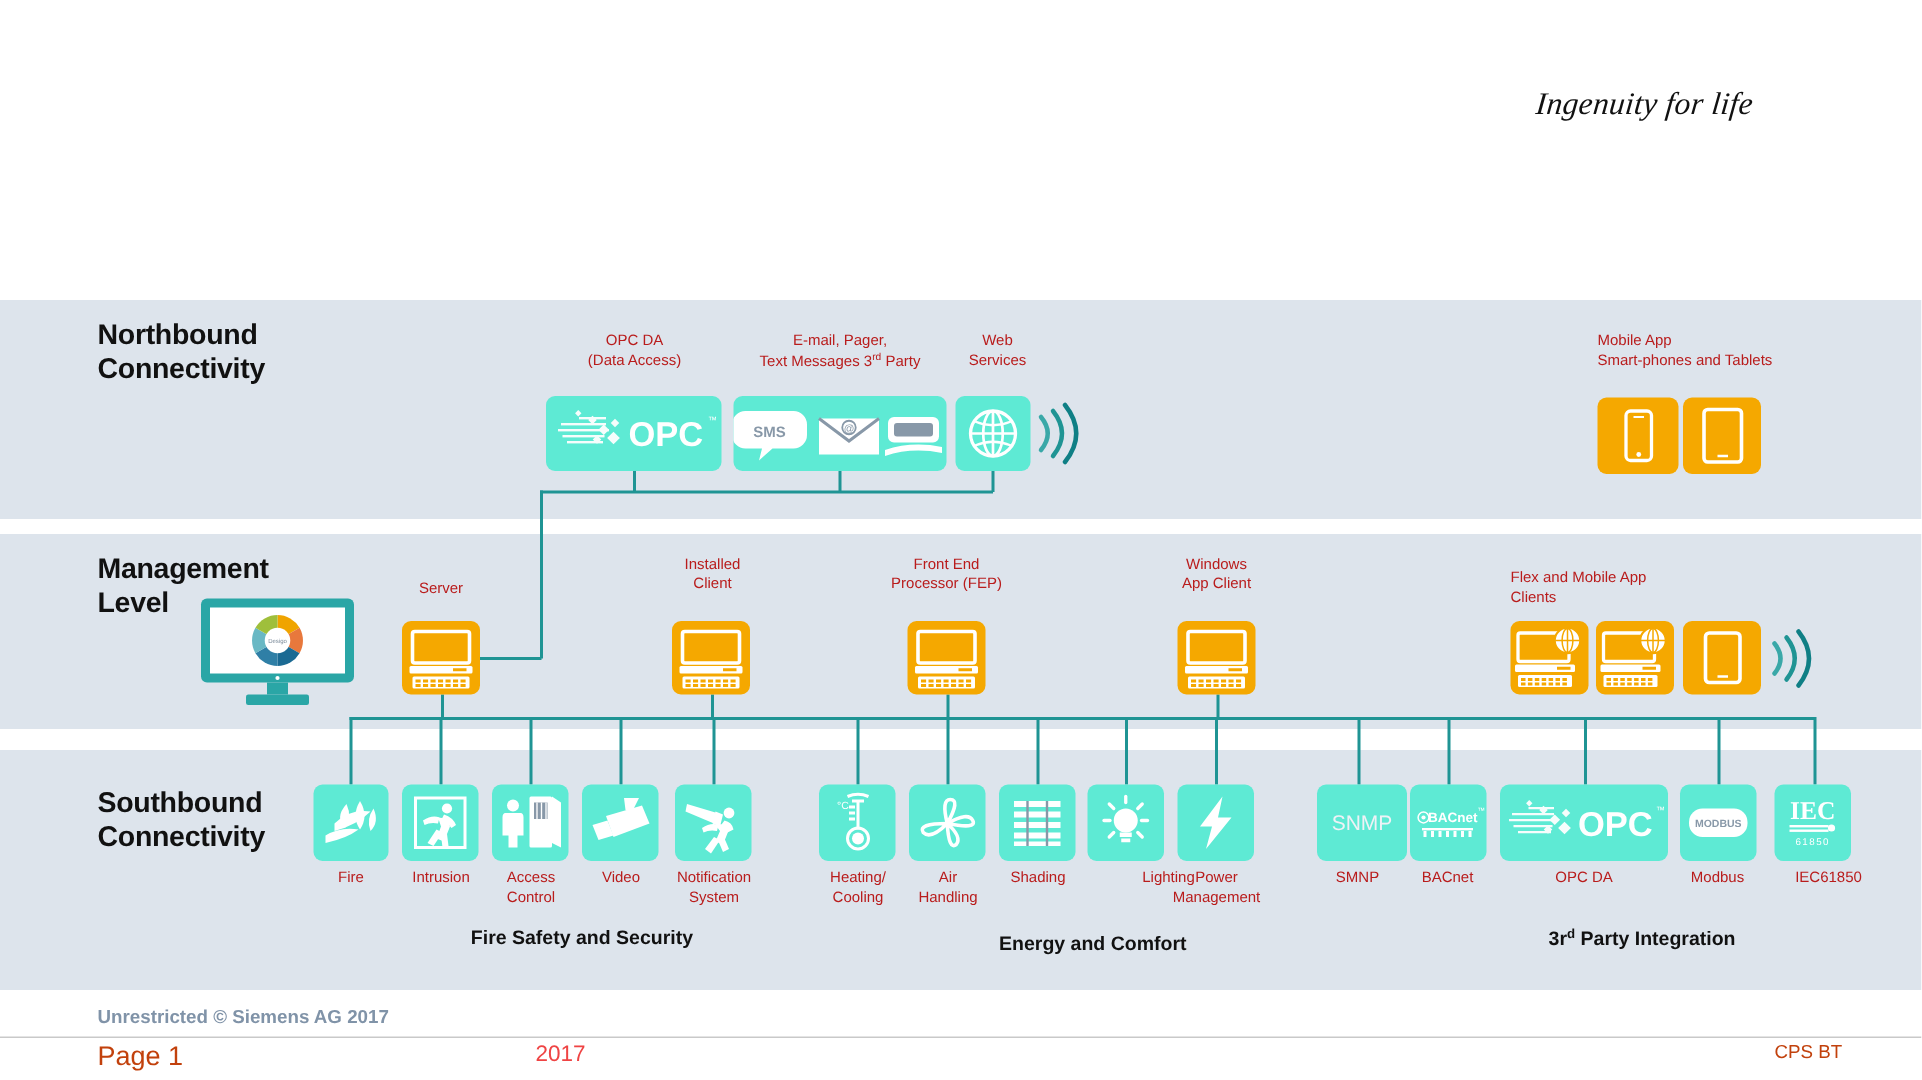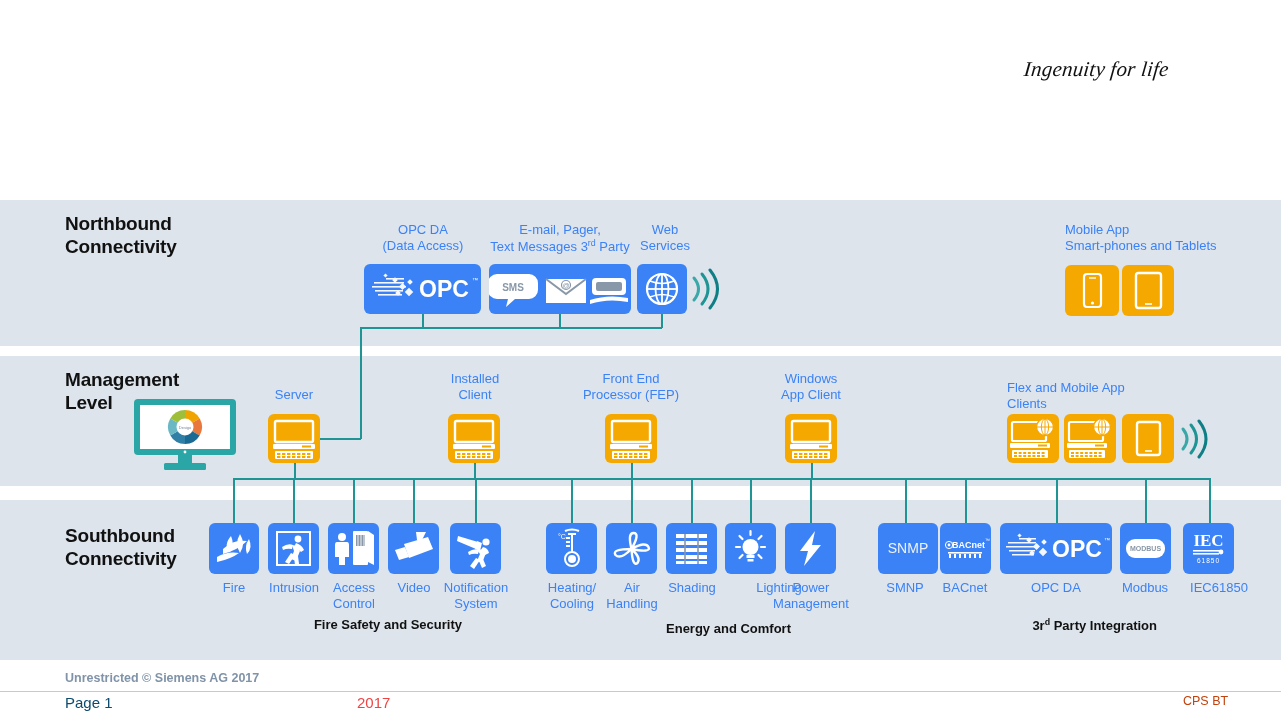--- a/index.html
+++ b/index.html
@@ -26,43 +26,43 @@
     font-family:"Liberation Sans","DejaVu Sans",sans-serif;line-height:1;
   }
   #siemens-tagline{
     margin-top:7px;font-family:"Liberation Serif","DejaVu Serif",serif;
     font-style:italic;font-size:21px;color:#111;letter-spacing:0.2px;
     transform:skewX(-6deg);transform-origin:left center;
   }
 
   
   .cap{
-    position:absolute;text-align:center;font-size:13px;color:#3b82f6;
+    position:absolute;text-align:center;font-size:10px;color:#b91c1c;
     line-height:1.25;white-space:pre-line;
   }
   .cap-left{text-align:left;}
 
   
   .tile{position:absolute;border-radius:6px;box-sizing:border-box;}
-  .tile-gray{background:#3b82f6;}
+  .tile-gray{background:#5eead4;}
   .tile-amber{background:#f5a800;}
   .tile svg{display:block;width:100%;height:100%;}
 
   
   .ln{position:absolute;background:#1f9494;}
   .lnv{width:1.6px;}
   .lnh{height:1.6px;}
 
   
   .grp{position:absolute;font-size:13px;font-weight:bold;color:#111;text-align:right;}
 
   
   #footer-rule{position:absolute;left:0;top:691px;width:1281px;height:1px;background:#c9c9c9;}
   #footer-copy{position:absolute;left:65px;top:671px;font-size:12.5px;font-weight:bold;color:#8093a8;}
-  #footer-page{position:absolute;left:65px;top:694px;font-size:15px;color:#0c4a6e;}
+  #footer-page{position:absolute;left:65px;top:694px;font-size:18px;color:#c2410c;}
   #footer-year{position:absolute;left:357px;top:694px;font-size:15px;color:#ef4444;}
   #footer-dept{position:absolute;left:1183px;top:694px;font-size:12.5px;color:#c2410c;}
 
   
   #desigo-monitor{position:absolute;left:133px;top:398px;width:104px;height:73px;}
   .sup{font-size:0.68em;vertical-align:super;}
 </style>
 </head>
 <body>
 

